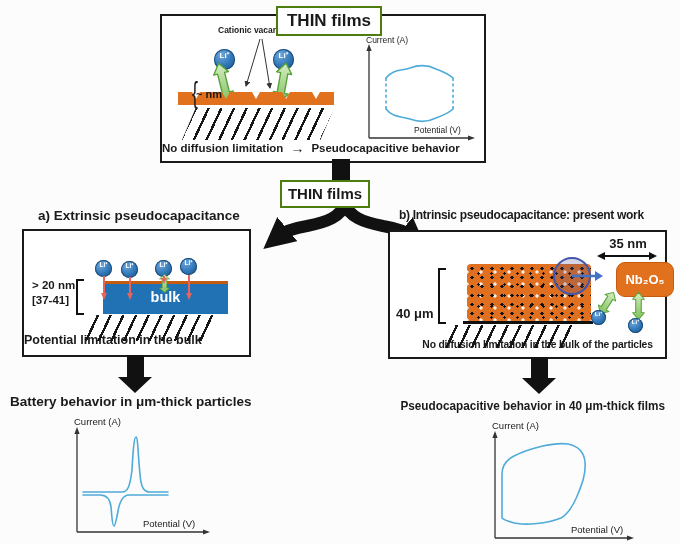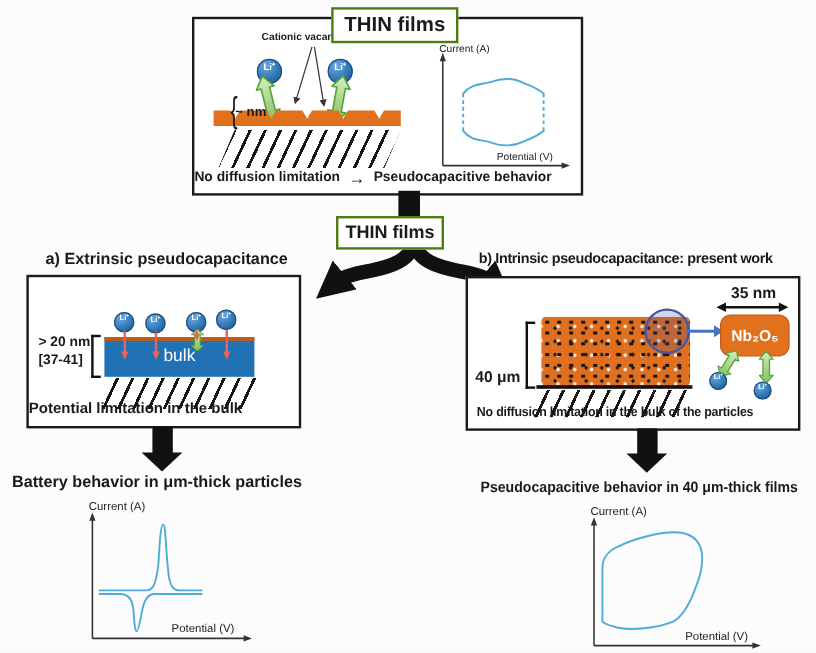--- a/index.html
+++ b/index.html
@@ -1,21 +1,21 @@
 <!DOCTYPE html>
 <html><head>
 <meta charset="utf-8">
 <style>
   html,body{margin:0;padding:0;background:#fff;}
   .canvas{
     position:relative;width:680px;height:544px;background:#fcfcfc;
     font-family:"Liberation Sans",sans-serif;color:#1a1a1a;overflow:hidden;
     outline:1px solid #d9d9d9;
   }
-  .abs{position:absolute;}
+  .abs{position:absolute;margin-left:16px;}
   .box{position:absolute;border:2px solid #1a1a1a;background:#fff;}
   .label-box{position:absolute;border:2px solid #4d7c0f;background:#fff;
     font-weight:bold;text-align:center;z-index:3;}
   .thin-title{left:276px;top:6px;width:102px;height:26px;font-size:17px;line-height:25px;}
   .thick-title{left:280px;top:180px;width:86px;height:24px;font-size:15px;line-height:23px;}
   .topbox{left:160px;top:14px;width:322px;height:145px;}
   .boxa{left:22px;top:229px;width:225px;height:124px;}
   .boxb{left:388px;top:230px;width:275px;height:125px;}
   .heading{position:absolute;font-weight:bold;white-space:nowrap;}
   .heading-a{left:38px;top:208px;font-size:13.5px;}
@@ -141,21 +141,21 @@
         <span>Li⁺</span>
       </div>
     <div class="li li-md" style="left:131px;top:29px;">
         <span>Li⁺</span>
       </div>
     <div class="li li-md" style="left:156px;top:27px;">
         <span>Li⁺</span>
       </div>
 
     <div class="abs" style="left:63px;top:50px;width:125px;height:30px;background:#2171B5;border-top:3px solid #C55A11;
-         color:#fff;font-weight:normal;font-size:14.5px;text-align:center;line-height:26px;">
+         color:#fff;font-weight:bold;font-size:14.5px;text-align:center;line-height:26px;">
       <span>bulk</span>
     </div>
 
     <svg style="left:55px;top:38px;z-index:3;" width="130" height="36" viewBox="0 0 130 36">
       <g stroke="#E8635B" stroke-width="2">
         <line x1="25" y1="7" x2="25" y2="25"></line>
           <line x1="51" y1="8" x2="51" y2="25"></line>
         <line x1="85" y1="7" x2="85" y2="10"></line>
           <line x1="110" y1="6" x2="110" y2="25"></line>
       </g>
@@ -234,21 +234,21 @@
         <use href="#dbl"></use>
       </svg>
 
     <div class="li li-sm" style="left:201px;top:78px;">
         <span>Li⁺</span>
       </div>
     <div class="li li-sm" style="left:238px;top:86px;">
         <span>Li⁺</span>
       </div>
 
-    <div class="caption-row" style="top:106px;font-size:11px;letter-spacing:-0.2px;">
+    <div class="caption-row" style="top:106px;font-size:11px;letter-spacing:-0.2px;padding-left:25px;">
       <span class="fit">No diffusion limitation in the bulk of the particles</span>
     </div>
   </div>
 
   <div class="stem" style="left:531px;top:357px;width:17px;height:22px;"></div>
   <div class="tri" style="left:522px;top:378px;border-left:17px solid transparent;border-right:17px solid transparent;border-top:16px solid #111;"></div>
   <div class="result result-b"><span class="fit" style="display:inline-block;">Pseudocapacitive behavior in 40 μm-thick films</span></div>
 
   <svg style="left:478px;top:416px;" width="175" height="128" viewBox="0 0 175 128">
     <text x="14" y="13" font-size="9.5" fill="#222">Current (A)</text>

